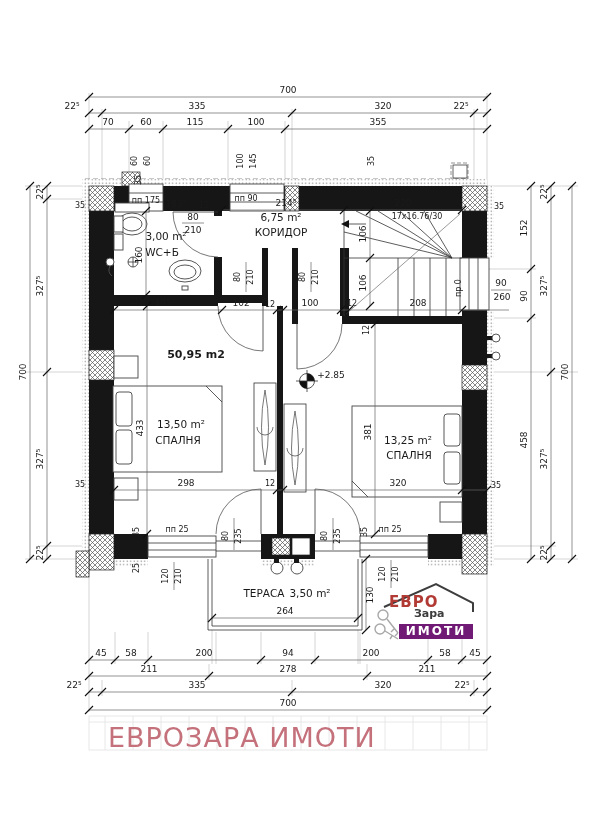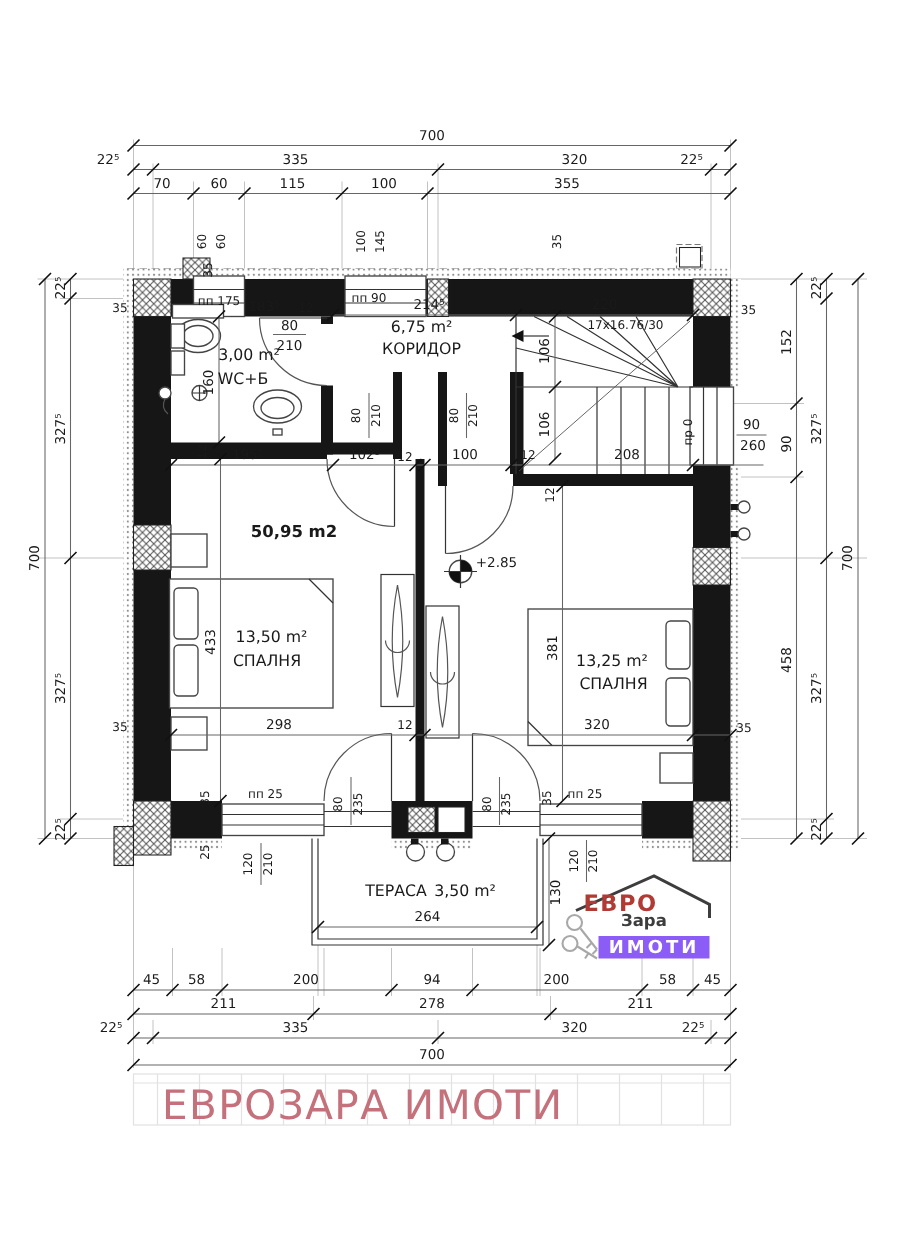--- a/index.html
+++ b/index.html
@@ -16,21 +16,21 @@
   .t{stroke:#111;stroke-width:1.1;fill:none}
   .thin{stroke:#333;stroke-width:0.8;fill:none}
   .fix{stroke:#444;stroke-width:0.9;fill:#fff}
   .arc{stroke:#555;stroke-width:0.8;fill:none}
   .faint{stroke:#e2e2e2;stroke-width:0.8;fill:none}
   #watermark{position:absolute;left:108px;top:722px;font-size:27px;font-weight:normal;
              letter-spacing:1px;color:#c4717b;white-space:nowrap}
   #logo{position:absolute;left:376px;top:580px;width:104px;height:62px}
   #logo .evro{position:absolute;left:13px;top:13px;font-size:15px;font-weight:bold;color:#b23a34;letter-spacing:1px}
   #logo .zara{position:absolute;left:38px;top:27px;font-size:11px;font-weight:bold;color:#3d3d3d}
-  #logo .band{position:absolute;left:23px;top:44px;width:74px;height:15px;background:#8b5cf6;
+  #logo .band{position:absolute;left:23px;top:44px;width:74px;height:15px;background:#701a75;
               color:#fff;font-size:12px;font-weight:bold;letter-spacing:2px;text-align:center;line-height:15px}
 </style>
 </head>
 <body>
 
 <div id="stage">
 <svg width="600" height="836" viewBox="0 0 600 836">
   <defs>
     <pattern id="st" width="3.5" height="3.5" patternUnits="userSpaceOnUse">
       <rect width="3.5" height="3.5" fill="#fff"></rect>

